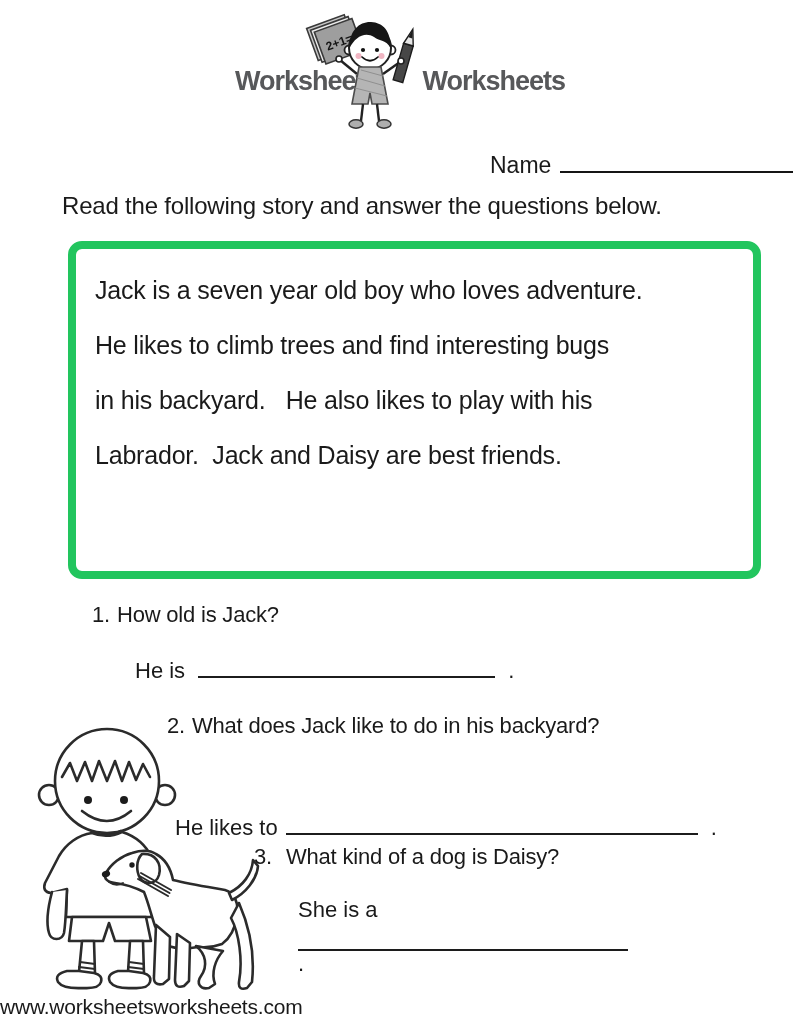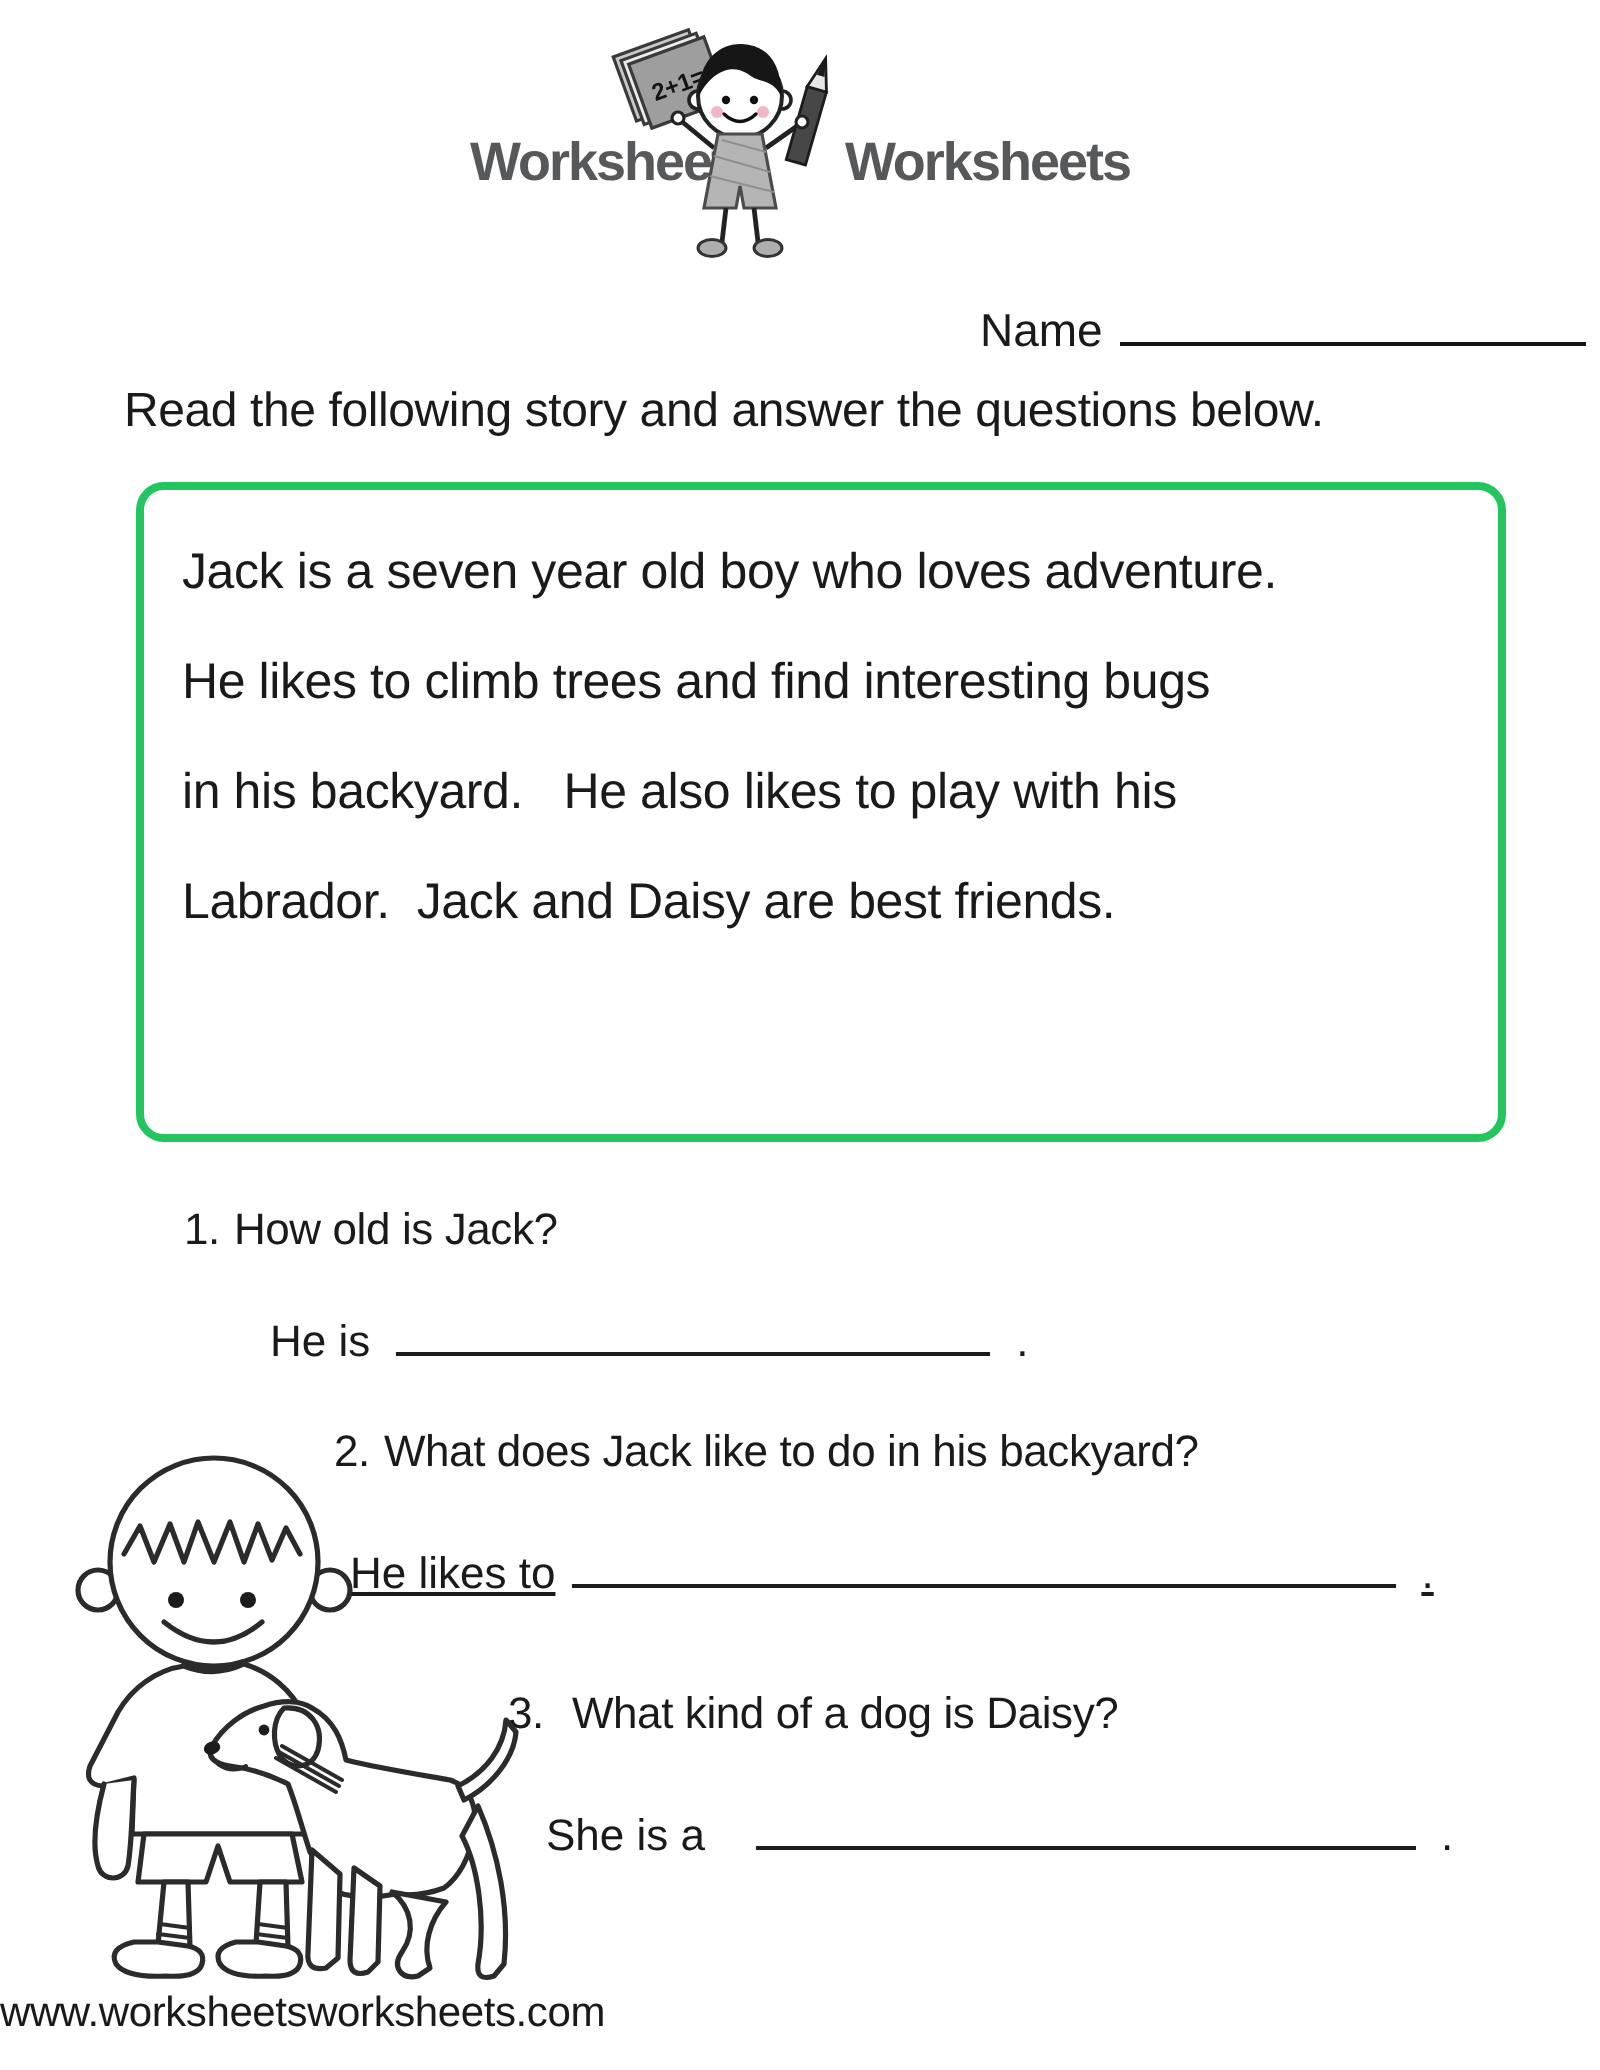--- a/index.html
+++ b/index.html
@@ -22,34 +22,34 @@
   
   .name-row { position:absolute; left:490px; top:146px; display:flex; align-items:baseline; font-size:23px; }
   .name-blank { display:inline-block; width:233px; height:25px; border-bottom:2px solid #151515; margin-left:9px; }
 
   
   .instruction { position:absolute; left:62px; top:192px; font-size:24px; letter-spacing:-0.2px; white-space:nowrap; }
 
   
   .story-box {
     position:absolute; left:68px; top:241px; width:658px; height:308px;
-    border:4px solid #22c55e; border-radius:14px; padding:14px 0 0 19px; box-sizing:content-box;
+    border:8px solid #22c55e; border-radius:14px; padding:14px 0 0 19px; box-sizing:content-box;
   }
   .story-line { white-space:pre; font-size:25px; line-height:55px; letter-spacing:-0.2px; }
 
   
   .question { position:absolute; display:flex; font-size:22px; letter-spacing:-0.2px; white-space:nowrap; }
   .q1 { left:92px;  top:602px; gap:7px; }
   .q2 { left:167px; top:713px; gap:7px; }
   .q3 { left:254px; top:844px; gap:14px; }
 
   .answer { position:absolute; display:flex; align-items:baseline; font-size:22px; white-space:nowrap;text-align:center; }
   .a1 { left:135px; top:650px; }
-  .a2 { left:175px; top:766px;text-decoration:underline; }
-  .a3 { left:273px; top:897px; }
+  .a2 { left:175px; top:807px; }
+  .a3 { left:273px; top:897px;flex-direction:column; }
   .blank { display:inline-block; height:26px; border-bottom:2.5px solid #1c1c1c; }
   .blank-a1 { width:297px; margin-left:13px; }
   .blank-a2 { width:412px; margin-left:8px; }
   .blank-a3 { width:330px; margin-left:25px; }
   .answer .period { margin-left:13px; }
 
   
   .kid-dog-svg { position:absolute; left:26px; top:727px; width:240px; height:273px; }
 
   

